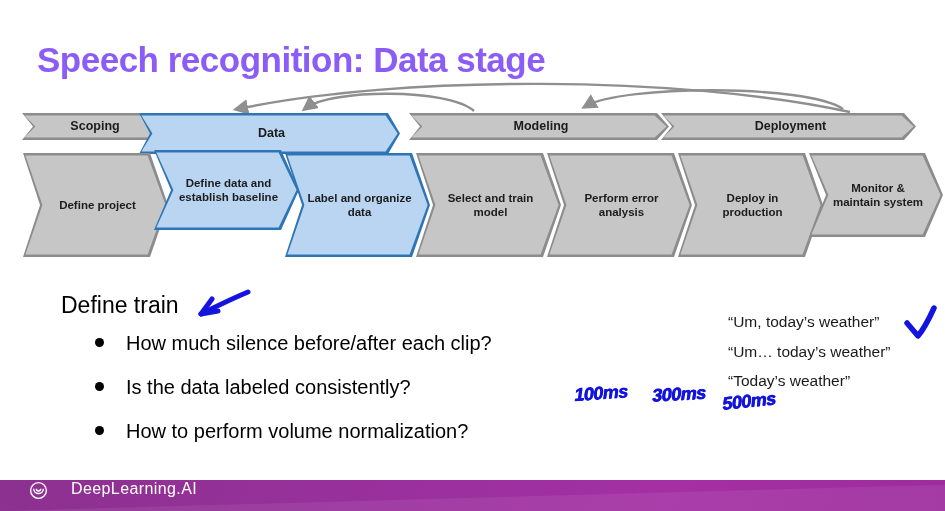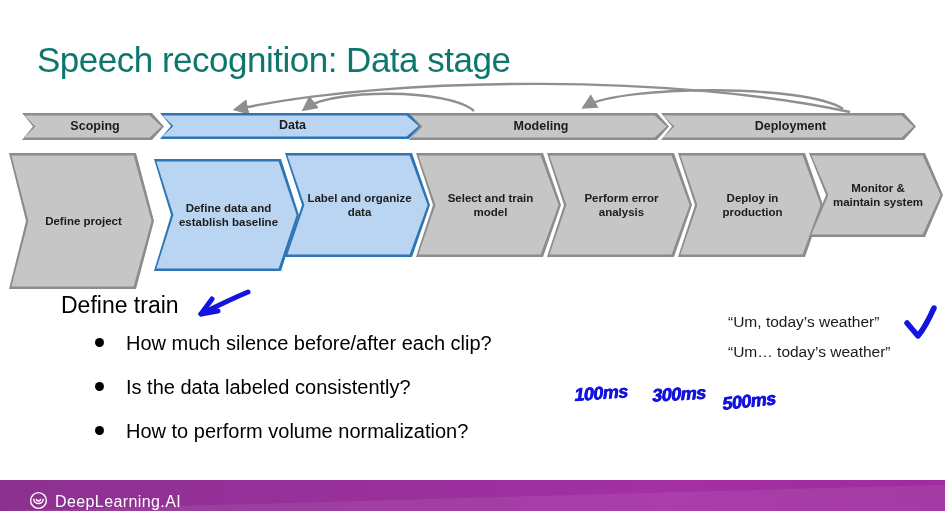--- a/index.html
+++ b/index.html
@@ -1,20 +1,20 @@
 <!DOCTYPE html>
 <html><head>
 <meta charset="utf-8">
 <style>
   html,body{margin:0;padding:0;background:#ffffff;}
   .slide{position:relative;width:945px;height:511px;background:#ffffff;overflow:hidden;
          font-family:"Liberation Sans", sans-serif;color:#111;}
 
   .page-title{position:absolute;left:37px;top:40px;font-size:35px;letter-spacing:-0.5px;
-              color:#0f766e;font-weight:400;}
+              color:#8b5cf6;font-weight:700;}
 
   
   .chev{position:absolute;--tip:18px;--notch:17px;--bc:#8c8c8c;--fc:#c6c6c6;}
   .chev .bg,.chev .fg{clip-path:polygon(0 0, calc(100% - var(--tip)) 0, 100% 50%,
       calc(100% - var(--tip)) 100%, 0 100%, var(--notch) 50%);}
   .chev .bg{position:absolute;inset:0;background:var(--bc);}
   .chev .fg{position:absolute;inset:2.4px;background:var(--fc);}
   .chev.blue{--bc:#2e75b6;--fc:#b9d5f2;}
   .chev .label{position:absolute;inset:0;display:flex;align-items:center;justify-content:center;
       text-align:center;font-weight:bold;color:#1c1c1c;padding:0 16px 0 20px;line-height:1.22;}
@@ -31,21 +31,21 @@
 
   .quotes{position:absolute;left:728px;top:307px;font-size:15.5px;color:#1a1a1a;line-height:29.5px;white-space:nowrap;}
 
   .ink{position:absolute;color:#1414e0;font-weight:bold;font-style:italic;font-size:18px;
        letter-spacing:-0.5px;text-shadow:0.7px 0 0 currentColor, 0 0.5px 0 currentColor;}
 
   .footer{position:absolute;left:0;top:480px;width:945px;height:31px;
           background:linear-gradient(100deg,#8c3190 0%,#97309b 35%,#a430a4 70%,#9e2c9e 100%);}
   .footer::before{content:"";position:absolute;inset:0;background:rgba(255,255,255,0.07);
           clip-path:polygon(0 100%,100% 15%,100% 100%);}
-  .brand{position:absolute;left:28px;top:0;height:31px;display:flex;align-items:flex-end;gap:6px;}
+  .brand{position:absolute;left:28px;top:0;height:31px;display:flex;align-items:flex-start;gap:22px;}
   .brand-name{color:#fff;font-size:16px;font-weight:400;letter-spacing:0.4px;}
 </style>
 </head>
 <body>
 
 <div class="slide">
 
   <div class="page-title">Speech recognition: Data stage</div>
 
   <svg class="arcs" style="left:0;top:80px" width="945" height="38" viewBox="0 0 945 38">
@@ -57,42 +57,42 @@
     <path d="M 850 32 C 680 -5, 400 -5, 238 29" fill="none" stroke="#8f8f8f" stroke-width="2.4" marker-end="url(#arr)"></path>
     <path d="M 474 31 C 448 8, 331 9, 306 28" fill="none" stroke="#8f8f8f" stroke-width="2.4" marker-end="url(#arr)"></path>
     <path d="M 843 29 C 806 4, 622 5, 586 26" fill="none" stroke="#8f8f8f" stroke-width="2.4" marker-end="url(#arr)"></path>
   </svg>
 
   <div class="chev stage" style="left:22px;top:113px;width:142px;height:27px;--tip:12px;--notch:11px">
     <div class="bg"></div>
       <div class="fg"></div>
     <div class="label">Scoping</div>
   </div>
-  <div class="chev stage blue" style="left:160px;top:113px;width:261px;height:26px;--tip:12px;--notch:11px">
+  <div class="chev stage blue" style="left:139px;top:113px;width:261px;height:41px;--tip:12px;--notch:11px">
     <div class="bg"></div>
       <div class="fg"></div>
     <div class="label">Data</div>
   </div>
   <div class="chev stage" style="left:409px;top:113px;width:260px;height:27px;--tip:12px;--notch:11px">
     <div class="bg"></div>
       <div class="fg"></div>
     <div class="label">Modeling</div>
   </div>
   <div class="chev stage" style="left:661px;top:113px;width:255px;height:27px;--tip:12px;--notch:11px">
     <div class="bg"></div>
       <div class="fg"></div>
     <div class="label">Deployment</div>
   </div>
 
-  <div class="chev step" style="left:9px;top:153px;width:145px;height:136px">
+  <div class="chev step" style="left:23px;top:153px;width:145px;height:104px">
     <div class="bg"></div>
       <div class="fg"></div>
     <div class="label">Define project</div>
   </div>
-  <div class="chev step blue" style="left:154px;top:159px;width:145px;height:112px">
+  <div class="chev step blue" style="left:154px;top:150px;width:145px;height:80px">
     <div class="bg"></div>
       <div class="fg"></div>
     <div class="label">Define data and establish baseline</div>
   </div>
   <div class="chev step blue" style="left:285px;top:153px;width:145px;height:104px">
     <div class="bg"></div>
       <div class="fg"></div>
     <div class="label">Label and organize data</div>
   </div>
   <div class="chev step" style="left:416px;top:153px;width:145px;height:104px">
@@ -124,20 +124,21 @@
 
   <div class="bullets">
     <div class="bullet">How much silence before/after each clip?</div>
     <div class="bullet">Is the data labeled consistently?</div>
     <div class="bullet">How to perform volume normalization?</div>
   </div>
 
   <div class="quotes">
     <div>“Um, today’s weather”</div>
     <div>“Um… today’s weather”</div>
+    <div>“Today’s weather”</div>
   </div>
   <svg class="ink-svg" style="left:901px;top:302px" width="40" height="42" viewBox="0 0 40 42">
     <path d="M33 6 C28 17, 22 28, 17 34 L 6 21" fill="none" stroke="#1414e0" stroke-width="5.5" stroke-linecap="round" stroke-linejoin="round"></path>
   </svg>
 
   <span class="ink" style="left:574px;top:383px;transform:rotate(-4deg)">100ms</span>
   <span class="ink" style="left:652px;top:384px;transform:rotate(-3deg)">300ms</span>
   <span class="ink" style="left:722px;top:391px;transform:rotate(-6deg)">500ms</span>
 
   <div class="footer">

